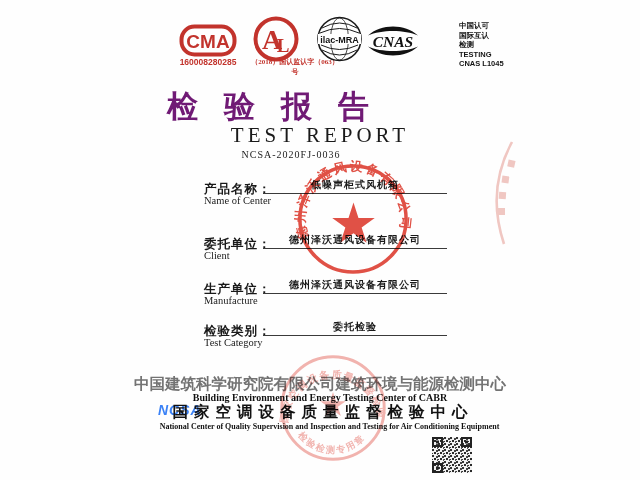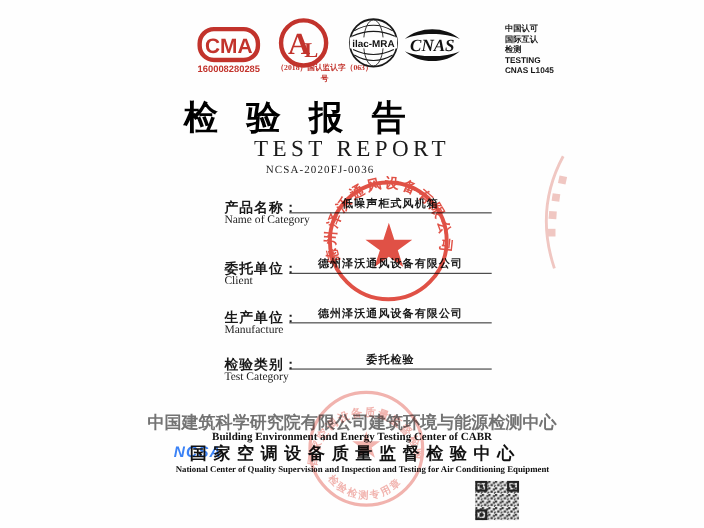--- a/index.html
+++ b/index.html
@@ -9,21 +9,21 @@
     font-family:"Liberation Serif","DejaVu Serif",serif; color:#1c1c1c;
   }
   .abs { position:absolute; }
 
   
   .cert-caption { color:#c2332c; text-align:center; font-weight:bold; }
   .cnas-lines { font-family:"Liberation Sans",sans-serif; font-weight:bold; font-size:7.5px; line-height:9.5px; color:#141414; }
 
   
   .title-zh { left:0; top:86px; width:536px; text-align:center; font-size:31px; font-weight:700;
-              letter-spacing:26px; text-indent:26px; color:#000000; }
+              letter-spacing:26px; text-indent:26px; color:#701a75; }
   .title-en { left:0; top:123px; width:640px; text-align:center; font-size:21px; letter-spacing:4px; color:#1a1a1a; }
   .report-no { left:0; top:149px; width:582px; text-align:center; font-size:10px; letter-spacing:1px; color:#222; }
 
   
   .f-zh { font-size:12.5px; font-weight:600; color:#191919; letter-spacing:1px; }
   .f-en { font-size:10.5px; color:#222; }
   .f-line { border-bottom:1px solid #3a3a3a; width:184px; left:263px; height:0; }
   .f-val { left:263px; width:184px; text-align:center; font-size:10px; font-weight:600; color:#191919; letter-spacing:1px; }
 
   
@@ -84,21 +84,21 @@
   <div>检测</div>
   <div>TESTING</div>
   <div>CNAS L1045</div>
 </div>
 
 <div class="abs title-zh">检验报告</div>
 <div class="abs title-en">TEST REPORT</div>
 <div class="abs report-no">NCSA-2020FJ-0036</div>
 
 <div class="abs f-zh" style="left:204px; top:181px;">产品名称：</div>
-<div class="abs f-en" style="left:204px; top:195px;">Name of Category</div>
+<div class="abs f-en" style="left:204px; top:195px;">Name of Center</div>
 <div class="abs f-val" style="top:178px;">低噪声柜式风机箱</div>
 <div class="abs f-line" style="top:193px;"></div>
 
 <div class="abs f-zh" style="left:204px; top:236px;">委托单位：</div>
 <div class="abs f-en" style="left:204px; top:250px;">Client</div>
 <div class="abs f-val" style="top:233px;">德州泽沃通风设备有限公司</div>
 <div class="abs f-line" style="top:248px;"></div>
 
 <div class="abs f-zh" style="left:204px; top:281px;">生产单位：</div>
 <div class="abs f-en" style="left:204px; top:295px;">Manufacture</div>

